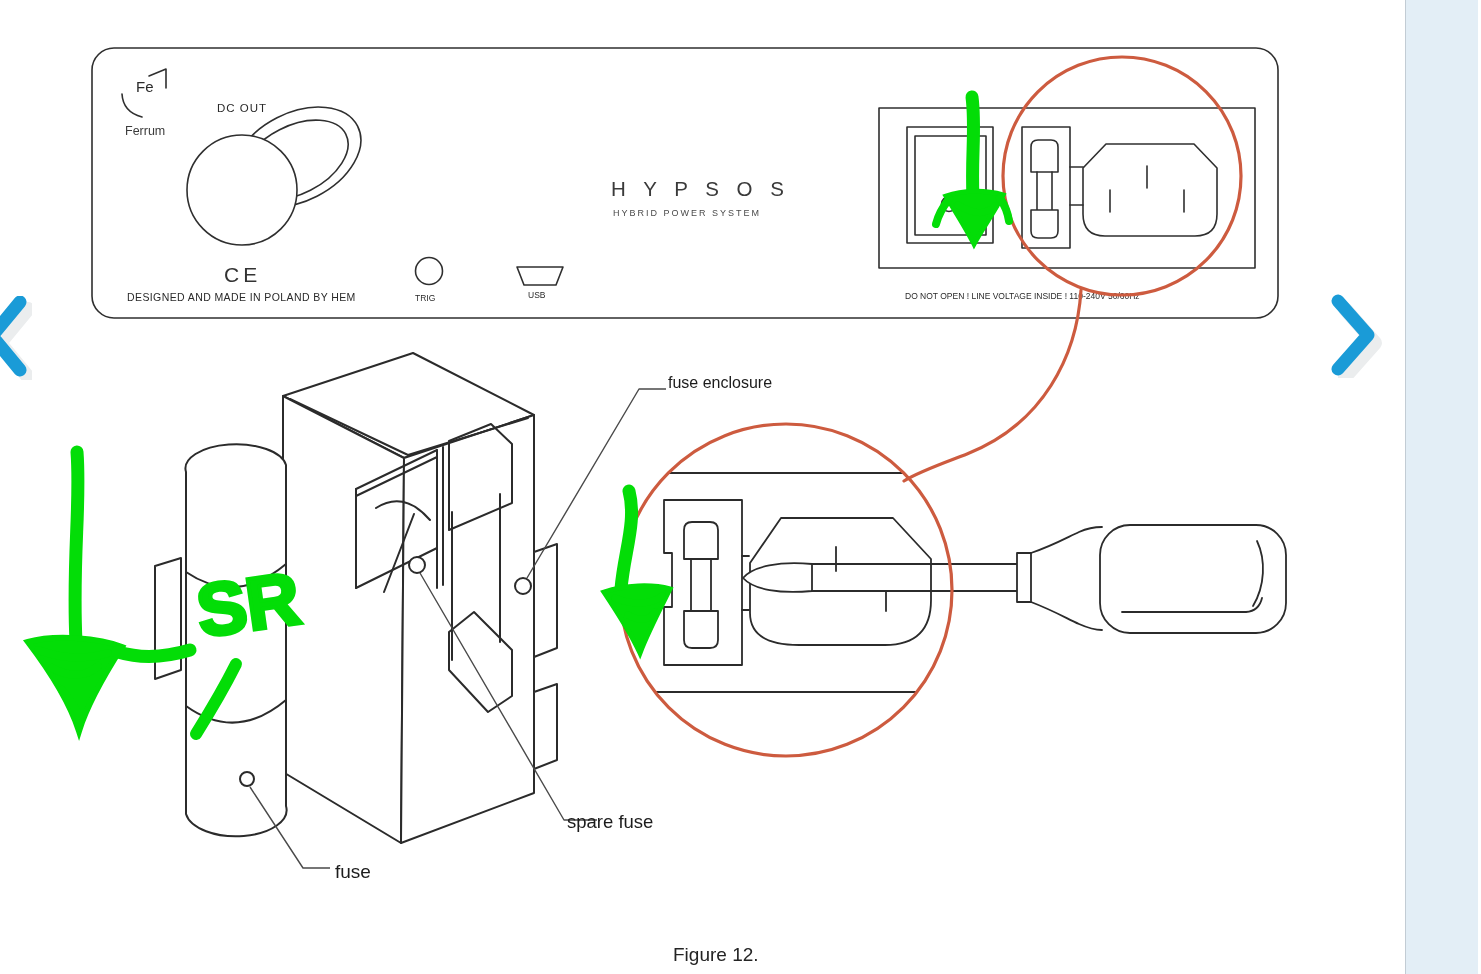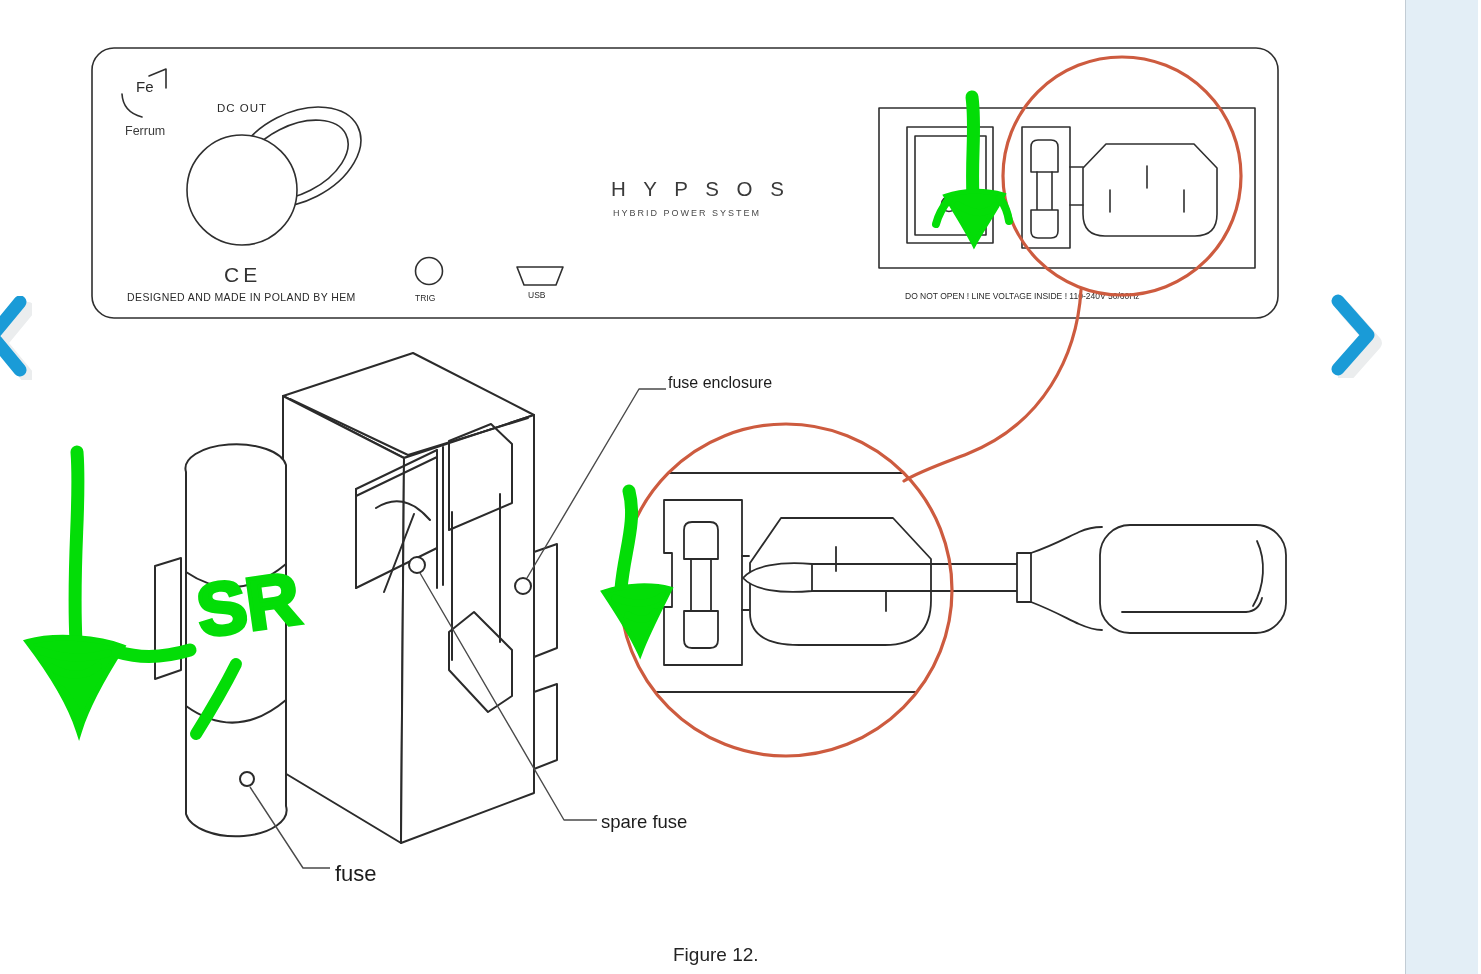--- a/index.html
+++ b/index.html
@@ -186,22 +186,22 @@
       <g stroke="#03dd07" stroke-linecap="round" fill="none">
         <path d="M629,491 C637,522 624,552 621,589" stroke-width="13"></path>
         <path d="M604,592 C625,585 652,584 670,589 C659,611 648,632 640,653 C630,631 616,610 604,592 Z" fill="#03dd07" stroke-width="5"></path>
         <path d="M615,598 C635,606 652,604 662,596" stroke-width="7"></path>
         <path d="M628,615 C640,622 650,620 655,612" stroke-width="7"></path>
       </g>
     </g>
   </svg>
 
   <div class="label label-big" style="left:668px;top:374px;">fuse enclosure</div>
-  <div class="label" style="left:601px;top:811px;font-size:18.5px;">spare fuse</div>
-  <div class="label" style="left:335px;top:861px;font-size:22px;">fuse</div>
+  <div class="label" style="left:567px;top:811px;font-size:18.5px;">spare fuse</div>
+  <div class="label" style="left:335px;top:861px;font-size:19px;">fuse</div>
   <div class="caption" style="left:625px;top:944px;">Figure 12.</div>
 
   <button class="nav-btn nav-prev">
     <svg width="48" height="84" viewBox="0 0 48 84">
       <polyline points="44,13 16,47 44,81" fill="none" stroke="#ebedee" stroke-width="14" stroke-linecap="round" stroke-linejoin="round"></polyline>
       <polyline points="36,6 8,40 36,74" fill="none" stroke="#1a9bd7" stroke-width="13" stroke-linecap="round" stroke-linejoin="round"></polyline>
     </svg>
   </button>
   <button class="nav-btn nav-next">
     <svg width="52" height="84" viewBox="0 0 52 84">

